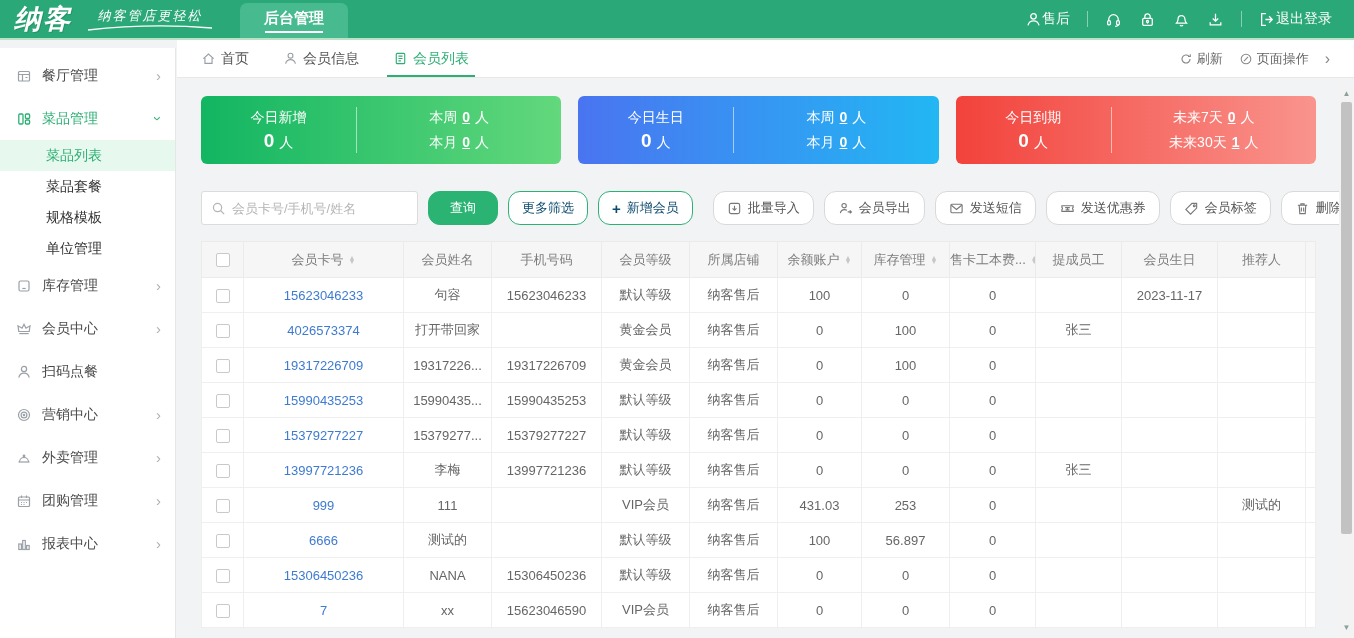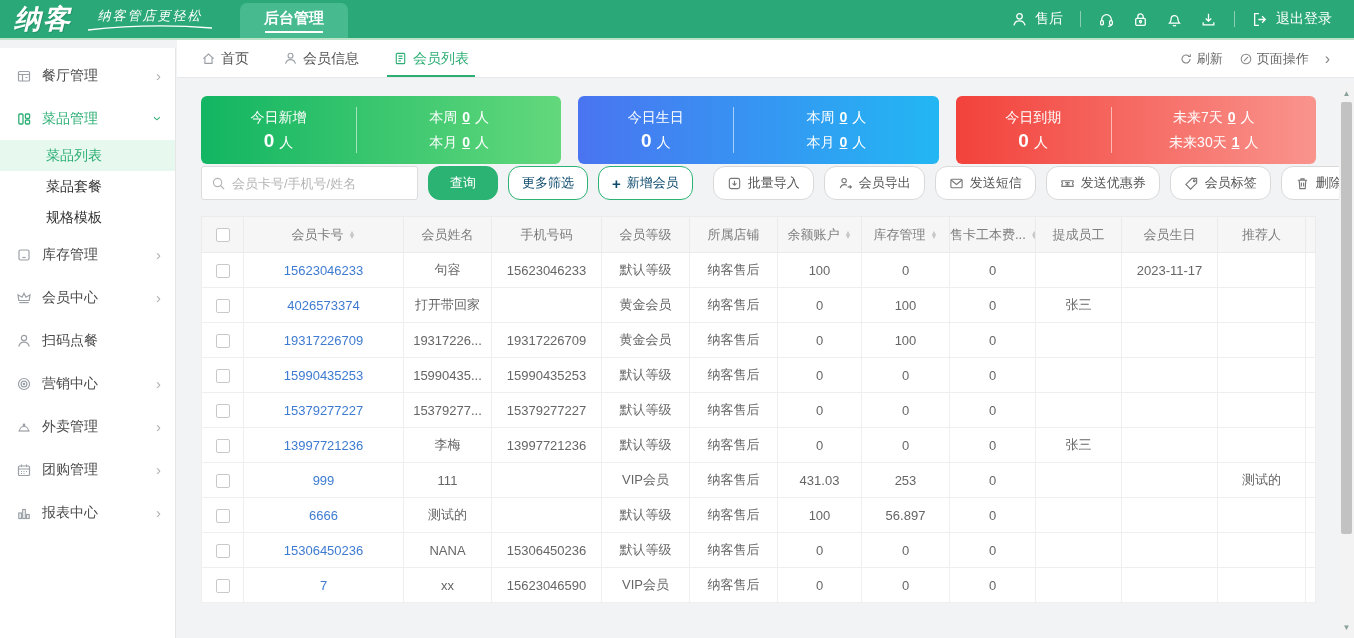--- a/index.html
+++ b/index.html
@@ -14,21 +14,21 @@
   .logo { font-size:27px; font-weight:bold; font-style:italic; letter-spacing:2px; margin-left:14px;
     text-shadow:1px 1px 0 rgba(0,0,0,.12); white-space:nowrap; }
   .tagline-wrap { margin-left:14px; display:flex; flex-direction:column; align-items:center; }
   .tagline { font-size:13px; font-style:italic; letter-spacing:2px; white-space:nowrap; }
   .header-tab { margin-left:26px; align-self:flex-end; height:35px; background:#47ba90;
     border-radius:7px 7px 0 0; padding:0 24px; display:flex; flex-direction:column;
     align-items:center; justify-content:center; cursor:pointer; }
   .header-tab .lbl { font-size:15px; font-weight:bold; }
   .tab-underline { width:58px; height:2px; background:#fff; margin-top:3px; }
   .header-right { margin-left:auto; margin-right:22px; display:flex; align-items:center; gap:17px; font-size:14px; }
-  .hr-item { display:flex; align-items:center; gap:7px; cursor:pointer; white-space:nowrap; }
+  .hr-item { display:flex; align-items:center; cursor:pointer; white-space:nowrap; }
   .hr-sep { width:1px; height:16px; background:rgba(255,255,255,.45); }
   .hicon { cursor:pointer; }
 
   
   .sidebar { position:absolute; top:48px; left:0; bottom:0; width:176px; background:#fff;
     border-right:1px solid #e6e6e6; padding-top:6px; overflow:hidden; }
   .side-item { height:43px; display:flex; align-items:center; padding:0 14px 0 16px;
     font-size:14px; color:#4a4a4a; cursor:pointer; }
   .side-item .icon { margin-right:10px; color:#9aa0a6; }
   .side-item .chev { margin-left:auto; color:#b0b0b0; font-size:15px; }
@@ -60,21 +60,21 @@
   .card-left { width:43%; display:flex; flex-direction:column; align-items:center; gap:3px; }
   .card-title { font-size:14px; }
   .card-big { font-size:14px; }
   .card-big .num { font-size:19px; font-weight:bold; margin-right:5px; }
   .card-div { width:1px; height:46px; background:rgba(255,255,255,.55); }
   .card-right { flex:1; display:flex; flex-direction:column; align-items:center; gap:7px; font-size:14px; }
   .card-row { white-space:nowrap; }
   .card-row .val { font-weight:bold; text-decoration:underline; margin:0 5px; cursor:pointer; color:#fff; }
 
   
-  .toolbar { margin-top:2px; display:flex; align-items:center; gap:10px; }
+  .toolbar { margin-top:27px; display:flex; align-items:center; gap:10px; }
   .search-box { width:262px; height:34px; background:#fff; border:1px solid #dcdcdc; border-radius:3px;
     display:flex; align-items:center; padding:0 9px; color:#b5b5b5; }
   .search-box input { border:none; outline:none; flex:1; font-size:13px; color:#333; margin-left:6px;
     font-family:"Liberation Sans","DejaVu Sans",sans-serif; min-width:0; background:transparent; }
   .search-box input::placeholder { color:#b5b5b5; }
   .btn { height:34px; padding:0 13px; border-radius:12px; font-size:13px; display:flex; align-items:center;
     gap:6px; background:#fff; border:1px solid #d9d9d9; color:#555; cursor:pointer; white-space:nowrap;
     font-family:"Liberation Sans","DejaVu Sans",sans-serif; }
   .btn .bicon { color:#777; }
   .btn.primary { background:#2bb373; border-color:#2bb373; color:#fff; padding:0 21px; }
@@ -173,20 +173,23 @@
     <span class="chev">›</span>
   </div>
   <div class="sub-item active">
       <span>菜品列表</span>
     </div>
   <div class="sub-item">
       <span>菜品套餐</span>
     </div>
   <div class="sub-item">
       <span>规格模板</span>
+    </div>
+  <div class="sub-item">
+      <span>单位管理</span>
     </div>
   <div class="side-item">
     <svg class="icon" width="16" height="16" viewBox="0 0 16 16" fill="none" stroke="currentColor" stroke-width="1.2">
         <rect x="3" y="3" width="10" height="10" rx="1.5"></rect>
         <path d="M6.3 10.5h3.4"></path>
       </svg>
     <span>库存管理</span>
     <span class="chev">›</span>
   </div>
   <div class="side-item">

